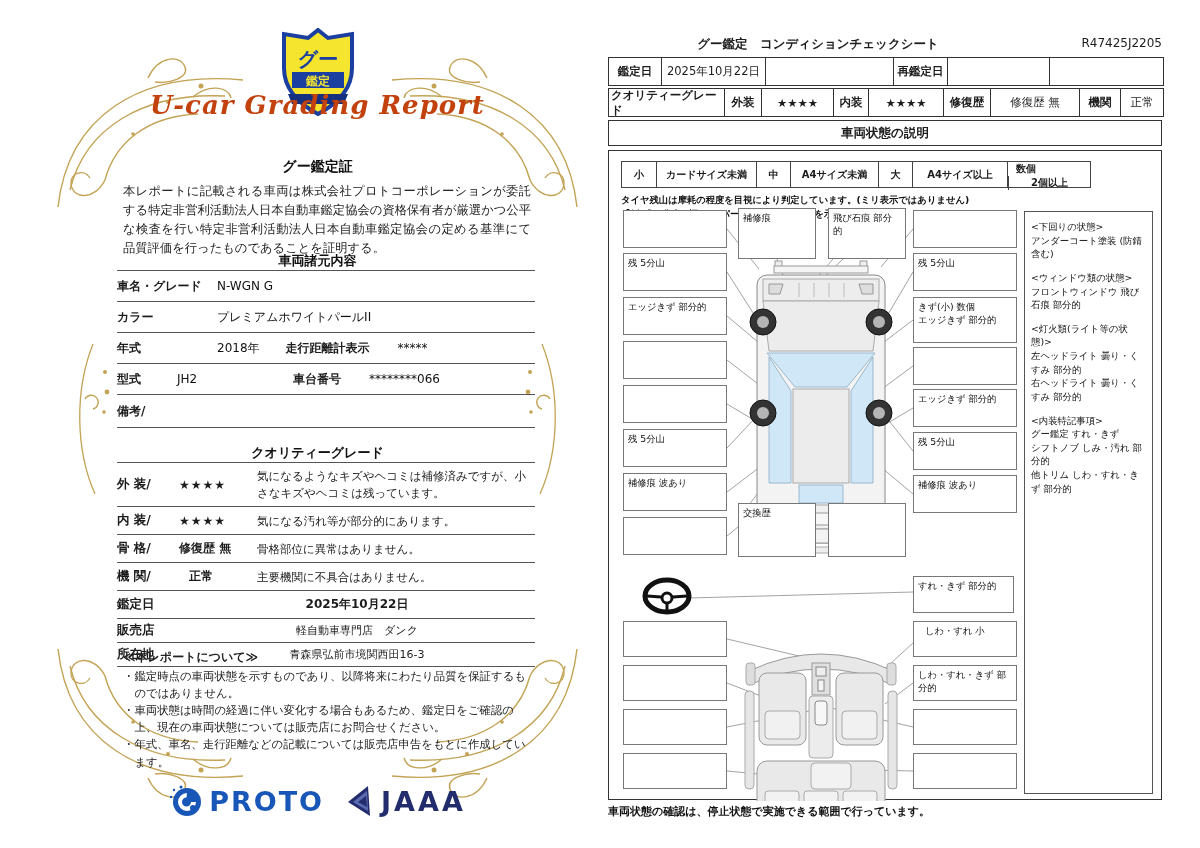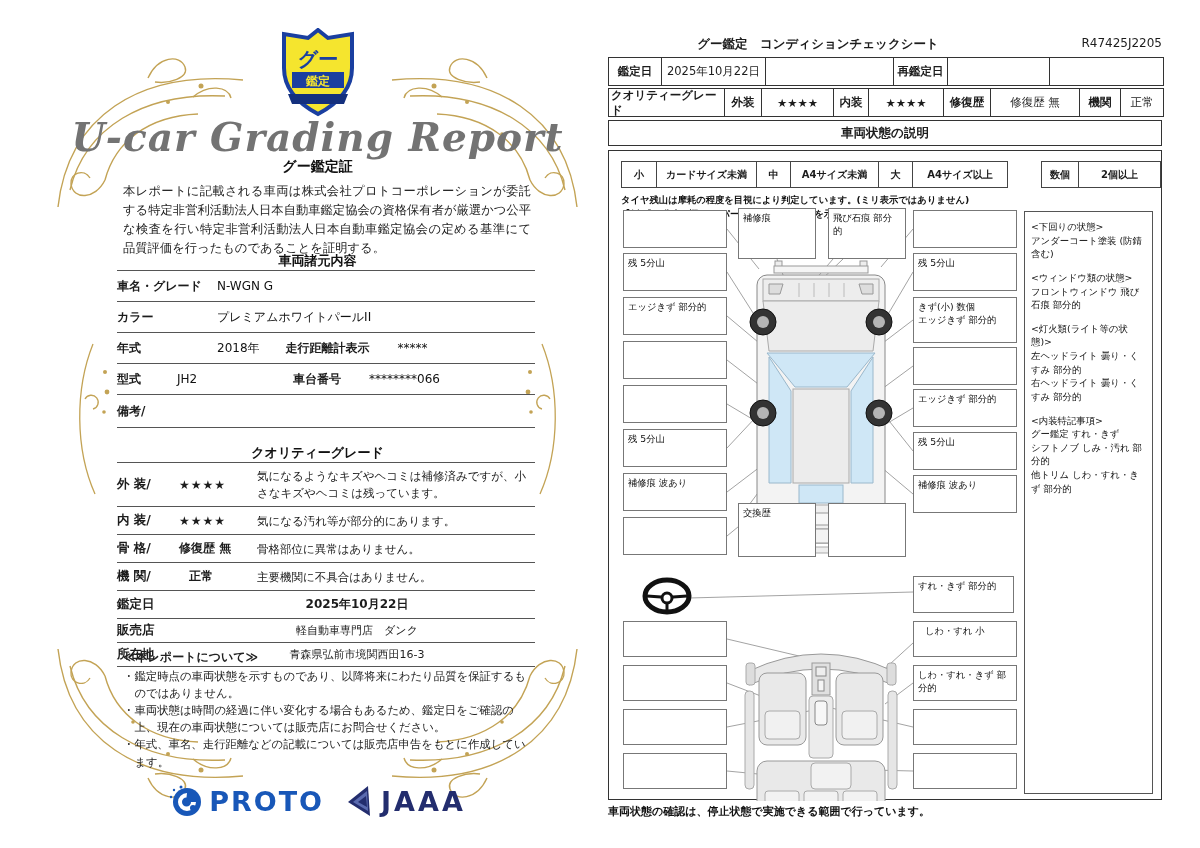--- a/index.html
+++ b/index.html
@@ -1,23 +1,23 @@
 <!DOCTYPE html>
 <html><head>
 <meta charset="utf-8">
 <style>
   html,body{margin:0;padding:0;background:#fff;}
   #stage{position:relative;width:1200px;height:848px;background:#ffffff;overflow:hidden;
          font-family:"DejaVu Sans","Liberation Sans",sans-serif;color:#1c1c1c;}
   .abs{position:absolute;}
   
   #left-page{left:35px;top:14px;width:565px;height:824px;}
-  .cert-title{top:100px;left:0;width:100%;text-align:center;
+  .cert-title{top:76px;left:0;width:100%;text-align:center;
      font-family:"DejaVu Serif","Liberation Serif",serif;font-style:italic;font-weight:700;
-     font-size:39px;color:#737373;letter-spacing:1px;}
+     font-size:26px;color:#c2410c;letter-spacing:1px;}
   .cert-sub{top:144px;left:0;width:100%;text-align:center;font-weight:bold;font-size:14px;color:#111;}
   .cert-intro{top:168px;left:88px;width:408px;font-size:12.3px;line-height:1.55;color:#222;text-align:justify;}
   .sec-head{width:100%;text-align:center;font-weight:bold;font-size:13px;color:#111;}
   .spec{left:82px;top:256px;width:418px;}
   .srow{display:flex;align-items:center;border-top:1px solid #555;min-height:30px;font-size:12px;}
   .srow:last-child{border-bottom:1px solid #555;}
   .slabel{width:100px;font-weight:bold;flex:none;}
   .slabel2{font-weight:bold;flex:none;margin-left:26px;margin-right:28px;}
   .sval{color:#111;}
   .grade{left:82px;top:448px;width:418px;}
@@ -231,21 +231,21 @@
   <div id="big-box" class="abs">
 
     <div class="legend" style="left:12px;top:10px;">
       <div style="width:34px;">小</div>
       <div style="width:100px;">カードサイズ未満</div>
       <div style="width:34px;">中</div>
       <div style="width:88px;">A4サイズ未満</div>
       <div style="width:34px;">大</div>
       <div style="width:95px;">A4サイズ以上</div>
     </div>
-    <div class="legend" style="left:432px;top:10px;">
+    <div class="legend" style="left:398px;top:10px;flex-direction:column;">
       <div style="width:36px;">数個</div>
       <div style="width:82px;">2個以上</div>
     </div>
 
     <div class="tire-note">
       <div>タイヤ残山は摩耗の程度を目視により判定しています。(ミリ表示ではありません)</div>
       <div>【例:残 5分山=概ね50パーセント程度残り溝を示す】</div>
     </div>
 
     <svg id="diagram-svg" viewBox="0 0 554 650">

